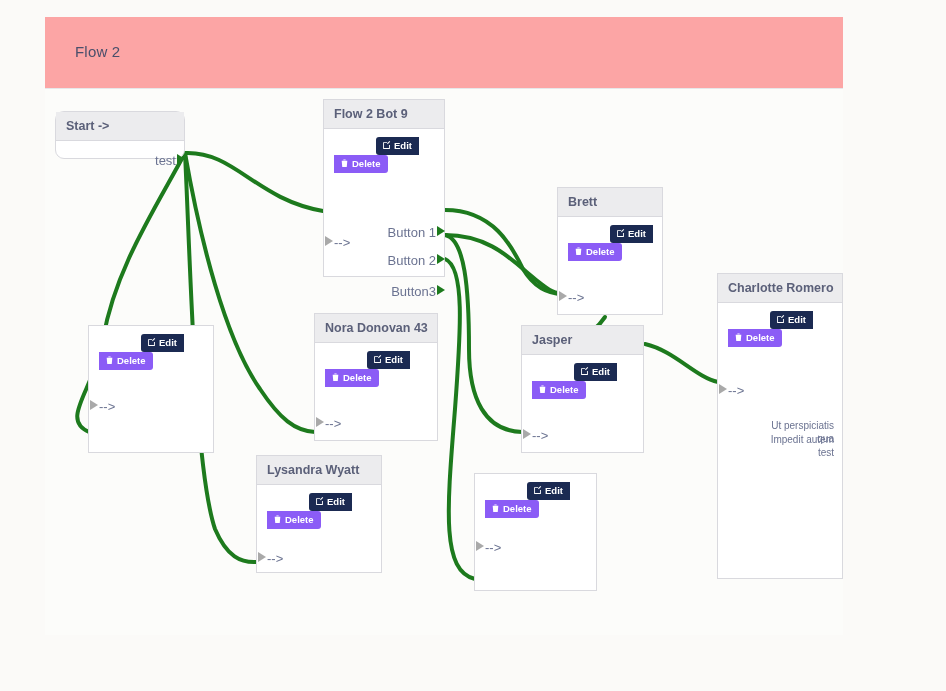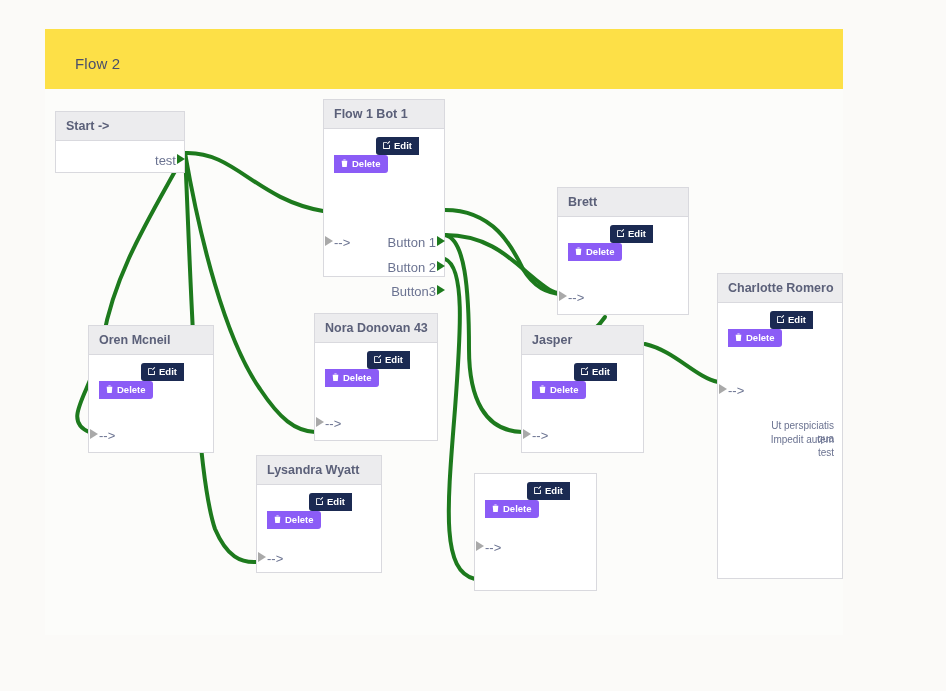--- a/index.html
+++ b/index.html
@@ -6,22 +6,22 @@
   body{
     width:946px;height:691px;
     background:#fbfaf8;
     font-family:"Liberation Sans", sans-serif;
     overflow:hidden;
   }
   #root{position:relative;width:946px;height:691px;}
 
   
   .flow-header{
-    position:absolute;left:45px;top:29px;width:798px;height:72px;
-    background:#fde047;
+    position:absolute;left:45px;top:17px;width:798px;height:72px;
+    background:#fca5a5;
     border-bottom:1px solid #e7e7ea;
     box-sizing:border-box;
   }
   .flow-title{
     position:absolute;left:30px;top:26px;
     font-size:15px;color:#4a4f6b;letter-spacing:.2px;
   }
 
   
   .canvas{
@@ -118,65 +118,65 @@
         <path d="M400,146 C 420,150 424,200 424,260 C 424,310 440,342 477,343"></path>
 
         <path d="M400,170 C 420,178 416,240 410,320 C 402,420 396,482 430,490"></path>
 
         <path d="M560,228 C 545,250 528,252 514,244"></path>
 
         <path d="M600,255 C 630,262 650,288 673,293"></path>
       </g>
     </svg>
 
-    <div class="node" style="left:10px;top:22px;width:130px;height:62px;">
+    <div class="node" style="left:10px;top:22px;width:130px;height:48px;border-radius:9px;">
       <div class="node-head">Start -&gt;</div>
       <div class="node-body" style="height:33px;">
         <div class="port port-out" style="top:12px;">
           <span>test</span>
           <span class="tri tri-out" style="top:1px;"></span>
         </div>
       </div>
     </div>
 
     <div class="node" style="left:278px;top:10px;width:122px;height:178px;">
-      <div class="node-head">Flow 1 Bot 1</div>
+      <div class="node-head">Flow 2 Bot 9</div>
       <div class="node-body" style="height:149px;">
         <div class="btnrow">
           <span class="btn btn-edit">
             <svg width="9" height="9" viewBox="0 0 16 16">
               <path fill="#ffffff" d="M2 2h7v1.6H3.6v8.8h8.8V7H14v7H2z"></path>
               <path fill="#ffffff" d="M14.6 1.4 11 5l-2 .6L9.6 3.6 13.2 0z"></path>
             </svg><span>Edit</span>
           </span><span class="btn btn-del">
             <svg width="9" height="9" viewBox="0 0 16 16">
               <path fill="#ffffff" d="M3 3h10l-1 11H4zM6 1h4v1.4H6z"></path>
             </svg><span>Delete</span>
           </span>
         </div>
         <div class="port port-in" style="top:106px;">
           <span class="tri tri-in" style="top:1px;"></span>
           <span>--&gt;</span>
         </div>
-        <div class="port port-out" style="top:106px;">
+        <div class="port port-out" style="top:96px;">
           <span>Button 1</span>
           <span class="tri tri-out" style="top:1px;"></span>
         </div>
-        <div class="port port-out" style="top:131px;">
+        <div class="port port-out" style="top:124px;">
           <span>Button 2</span>
           <span class="tri tri-out" style="top:1px;"></span>
         </div>
         <div class="port port-out" style="top:155px;">
           <span>Button3</span>
           <span class="tri tri-out" style="top:1px;"></span>
         </div>
       </div>
     </div>
 
-    <div class="node" style="left:512px;top:98px;width:132px;height:128px;">
+    <div class="node" style="left:512px;top:98px;width:106px;height:128px;">
       <div class="node-head">Brett</div>
       <div class="node-body" style="height:99px;">
         <div class="btnrow">
           <span class="btn btn-edit">
             <svg width="9" height="9" viewBox="0 0 16 16">
               <path fill="#ffffff" d="M2 2h7v1.6H3.6v8.8h8.8V7H14v7H2z"></path>
               <path fill="#ffffff" d="M14.6 1.4 11 5l-2 .6L9.6 3.6 13.2 0z"></path>
             </svg><span>Edit</span>
           </span><span class="btn btn-del">
             <svg width="9" height="9" viewBox="0 0 16 16">
@@ -215,21 +215,20 @@
           
         </div>
         <div class="outblock" style="top:130px;">
           <span>Impedit autem test</span>
           
         </div>
       </div>
     </div>
 
     <div class="node" style="left:43px;top:236px;width:126px;height:128px;">
-      <div class="node-head">Oren Mcneil</div>
       <div class="node-body" style="height:99px;">
         <div class="btnrow">
           <span class="btn btn-edit">
             <svg width="9" height="9" viewBox="0 0 16 16">
               <path fill="#ffffff" d="M2 2h7v1.6H3.6v8.8h8.8V7H14v7H2z"></path>
               <path fill="#ffffff" d="M14.6 1.4 11 5l-2 .6L9.6 3.6 13.2 0z"></path>
             </svg><span>Edit</span>
           </span><span class="btn btn-del">
             <svg width="9" height="9" viewBox="0 0 16 16">
               <path fill="#ffffff" d="M3 3h10l-1 11H4zM6 1h4v1.4H6z"></path>

